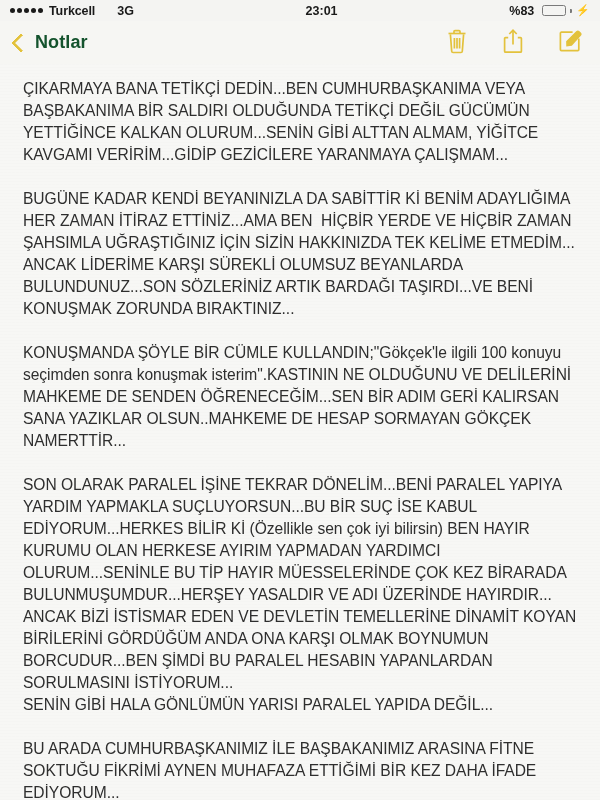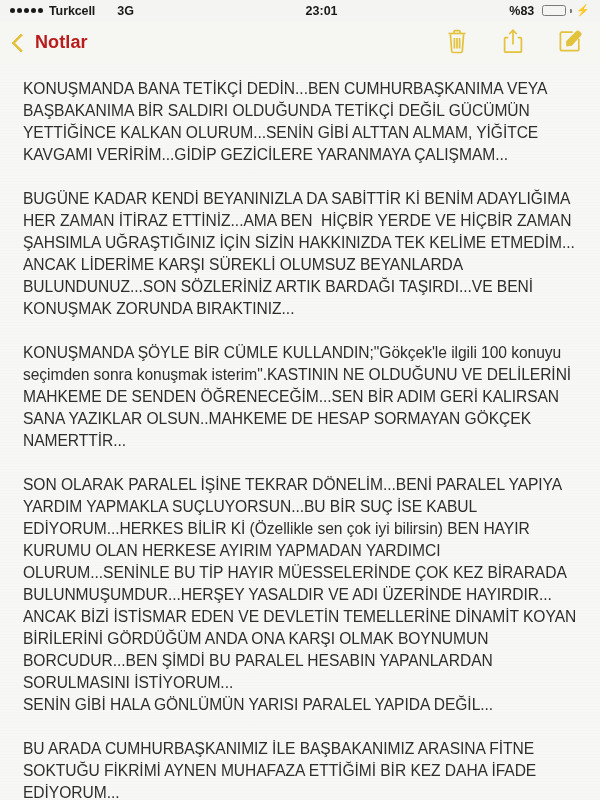--- a/index.html
+++ b/index.html
@@ -110,21 +110,21 @@
     height: 11px;
     border-left: 3.4px solid #e3c23c;
     border-bottom: 3.4px solid #e3c23c;
     transform: rotate(45deg);
     border-radius: 1px;
     margin-left: 2px;
   }
   .nav-back-label {
     font-size: 18px;
     font-weight: bold;
-    color: #b91c1c;
+    color: #14532d;
     letter-spacing: 0.1px;
   }
   .nav-actions {
     margin-left: auto;
     display: flex;
     align-items: center;
     gap: 34px;
     padding-right: 6px;
   }
   .nav-icon {
@@ -223,21 +223,21 @@
         <path d="M9.6 17.1 L8.9 13.4 L18.6 3.7 a1.6 1.6 0 0 1 2.3 0 l1.4 1.4 a1.6 1.6 0 0 1 0 2.3 L13.3 17 Z" fill="#e3c23c" stroke="none"></path>
         <path d="M9 13.6 L18.8 3.8 a1.5 1.5 0 0 1 2.1 0 l1.3 1.3 a1.5 1.5 0 0 1 0 2.1 L13.4 17 L9.1 17.5 Z"></path>
       </svg>
     </span>
 
   </div>
 </div>
 
 <div class="note-scroll">
   <div class="note-body">
-    <p class="note-para">KONUŞMANDA BANA TETİKÇİ DEDİN...BEN CUMHURBAŞKANIMA VEYA BAŞBAKANIMA BİR SALDIRI OLDUĞUNDA TETİKÇİ DEĞİL GÜCÜMÜN YETTİĞİNCE KALKAN OLURUM...SENİN GİBİ ALTTAN ALMAM, YİĞİTCE KAVGAMI VERİRİM...GİDİP GEZİCİLERE YARANMAYA ÇALIŞMAM...</p>
+    <p class="note-para">ÇIKARMAYA BANA TETİKÇİ DEDİN...BEN CUMHURBAŞKANIMA VEYA BAŞBAKANIMA BİR SALDIRI OLDUĞUNDA TETİKÇİ DEĞİL GÜCÜMÜN YETTİĞİNCE KALKAN OLURUM...SENİN GİBİ ALTTAN ALMAM, YİĞİTCE KAVGAMI VERİRİM...GİDİP GEZİCİLERE YARANMAYA ÇALIŞMAM...</p>
     <p class="note-para">BUGÜNE KADAR KENDİ BEYANINIZLA DA SABİTTİR Kİ BENİM ADAYLIĞIMA HER ZAMAN İTİRAZ ETTİNİZ...AMA BEN  HİÇBİR YERDE VE HİÇBİR ZAMAN ŞAHSIMLA UĞRAŞTIĞINIZ İÇİN SİZİN HAKKINIZDA TEK KELİME ETMEDİM...
 ANCAK LİDERİME KARŞI SÜREKLİ OLUMSUZ BEYANLARDA BULUNDUNUZ...SON SÖZLERİNİZ ARTIK BARDAĞI TAŞIRDI...VE BENİ KONUŞMAK ZORUNDA BIRAKTINIZ...</p>
     <p class="note-para">KONUŞMANDA ŞÖYLE BİR CÜMLE KULLANDIN;"Gökçek'le ilgili 100 konuyu seçimden sonra konuşmak isterim".KASTININ NE OLDUĞUNU VE DELİLERİNİ MAHKEME DE SENDEN ÖĞRENECEĞİM...SEN BİR ADIM GERİ KALIRSAN SANA YAZIKLAR OLSUN..MAHKEME DE HESAP SORMAYAN GÖKÇEK NAMERTTİR...</p>
     <p class="note-para">SON OLARAK PARALEL İŞİNE TEKRAR DÖNELİM...BENİ PARALEL YAPIYA YARDIM YAPMAKLA SUÇLUYORSUN...BU BİR SUÇ İSE KABUL EDİYORUM...HERKES BİLİR Kİ (Özellikle sen çok iyi bilirsin) BEN HAYIR KURUMU OLAN HERKESE AYIRIM YAPMADAN YARDIMCI OLURUM...SENİNLE BU TİP HAYIR MÜESSELERİNDE ÇOK KEZ BİRARADA BULUNMUŞUMDUR...HERŞEY YASALDIR VE ADI ÜZERİNDE HAYIRDIR...
 ANCAK BİZİ İSTİSMAR EDEN VE DEVLETİN TEMELLERİNE DİNAMİT KOYAN BİRİLERİNİ GÖRDÜĞÜM ANDA ONA KARŞI OLMAK BOYNUMUN BORCUDUR...BEN ŞİMDİ BU PARALEL HESABIN YAPANLARDAN SORULMASINI İSTİYORUM...
 SENİN GİBİ HALA GÖNLÜMÜN YARISI PARALEL YAPIDA DEĞİL...</p>
     <p class="note-para">BU ARADA CUMHURBAŞKANIMIZ İLE BAŞBAKANIMIZ ARASINA FİTNE SOKTUĞU FİKRİMİ AYNEN MUHAFAZA ETTİĞİMİ BİR KEZ DAHA İFADE EDİYORUM...
 KİBRİNİ MÜTAVAZİLİĞİNİN ARDINA SAKLAYAN SAYIN ARINÇ, BİR DAHA PARALELİN TALİMATIYLA CUMHURBAŞKANIM VE BAŞBAKANIM ARASINDA YENİ BİR FİTNE ÇIKARMAYA KALKARSAN KARŞINDA GENE BENİ BULACAĞINI UNUTMA...</p>
 
   </div>

